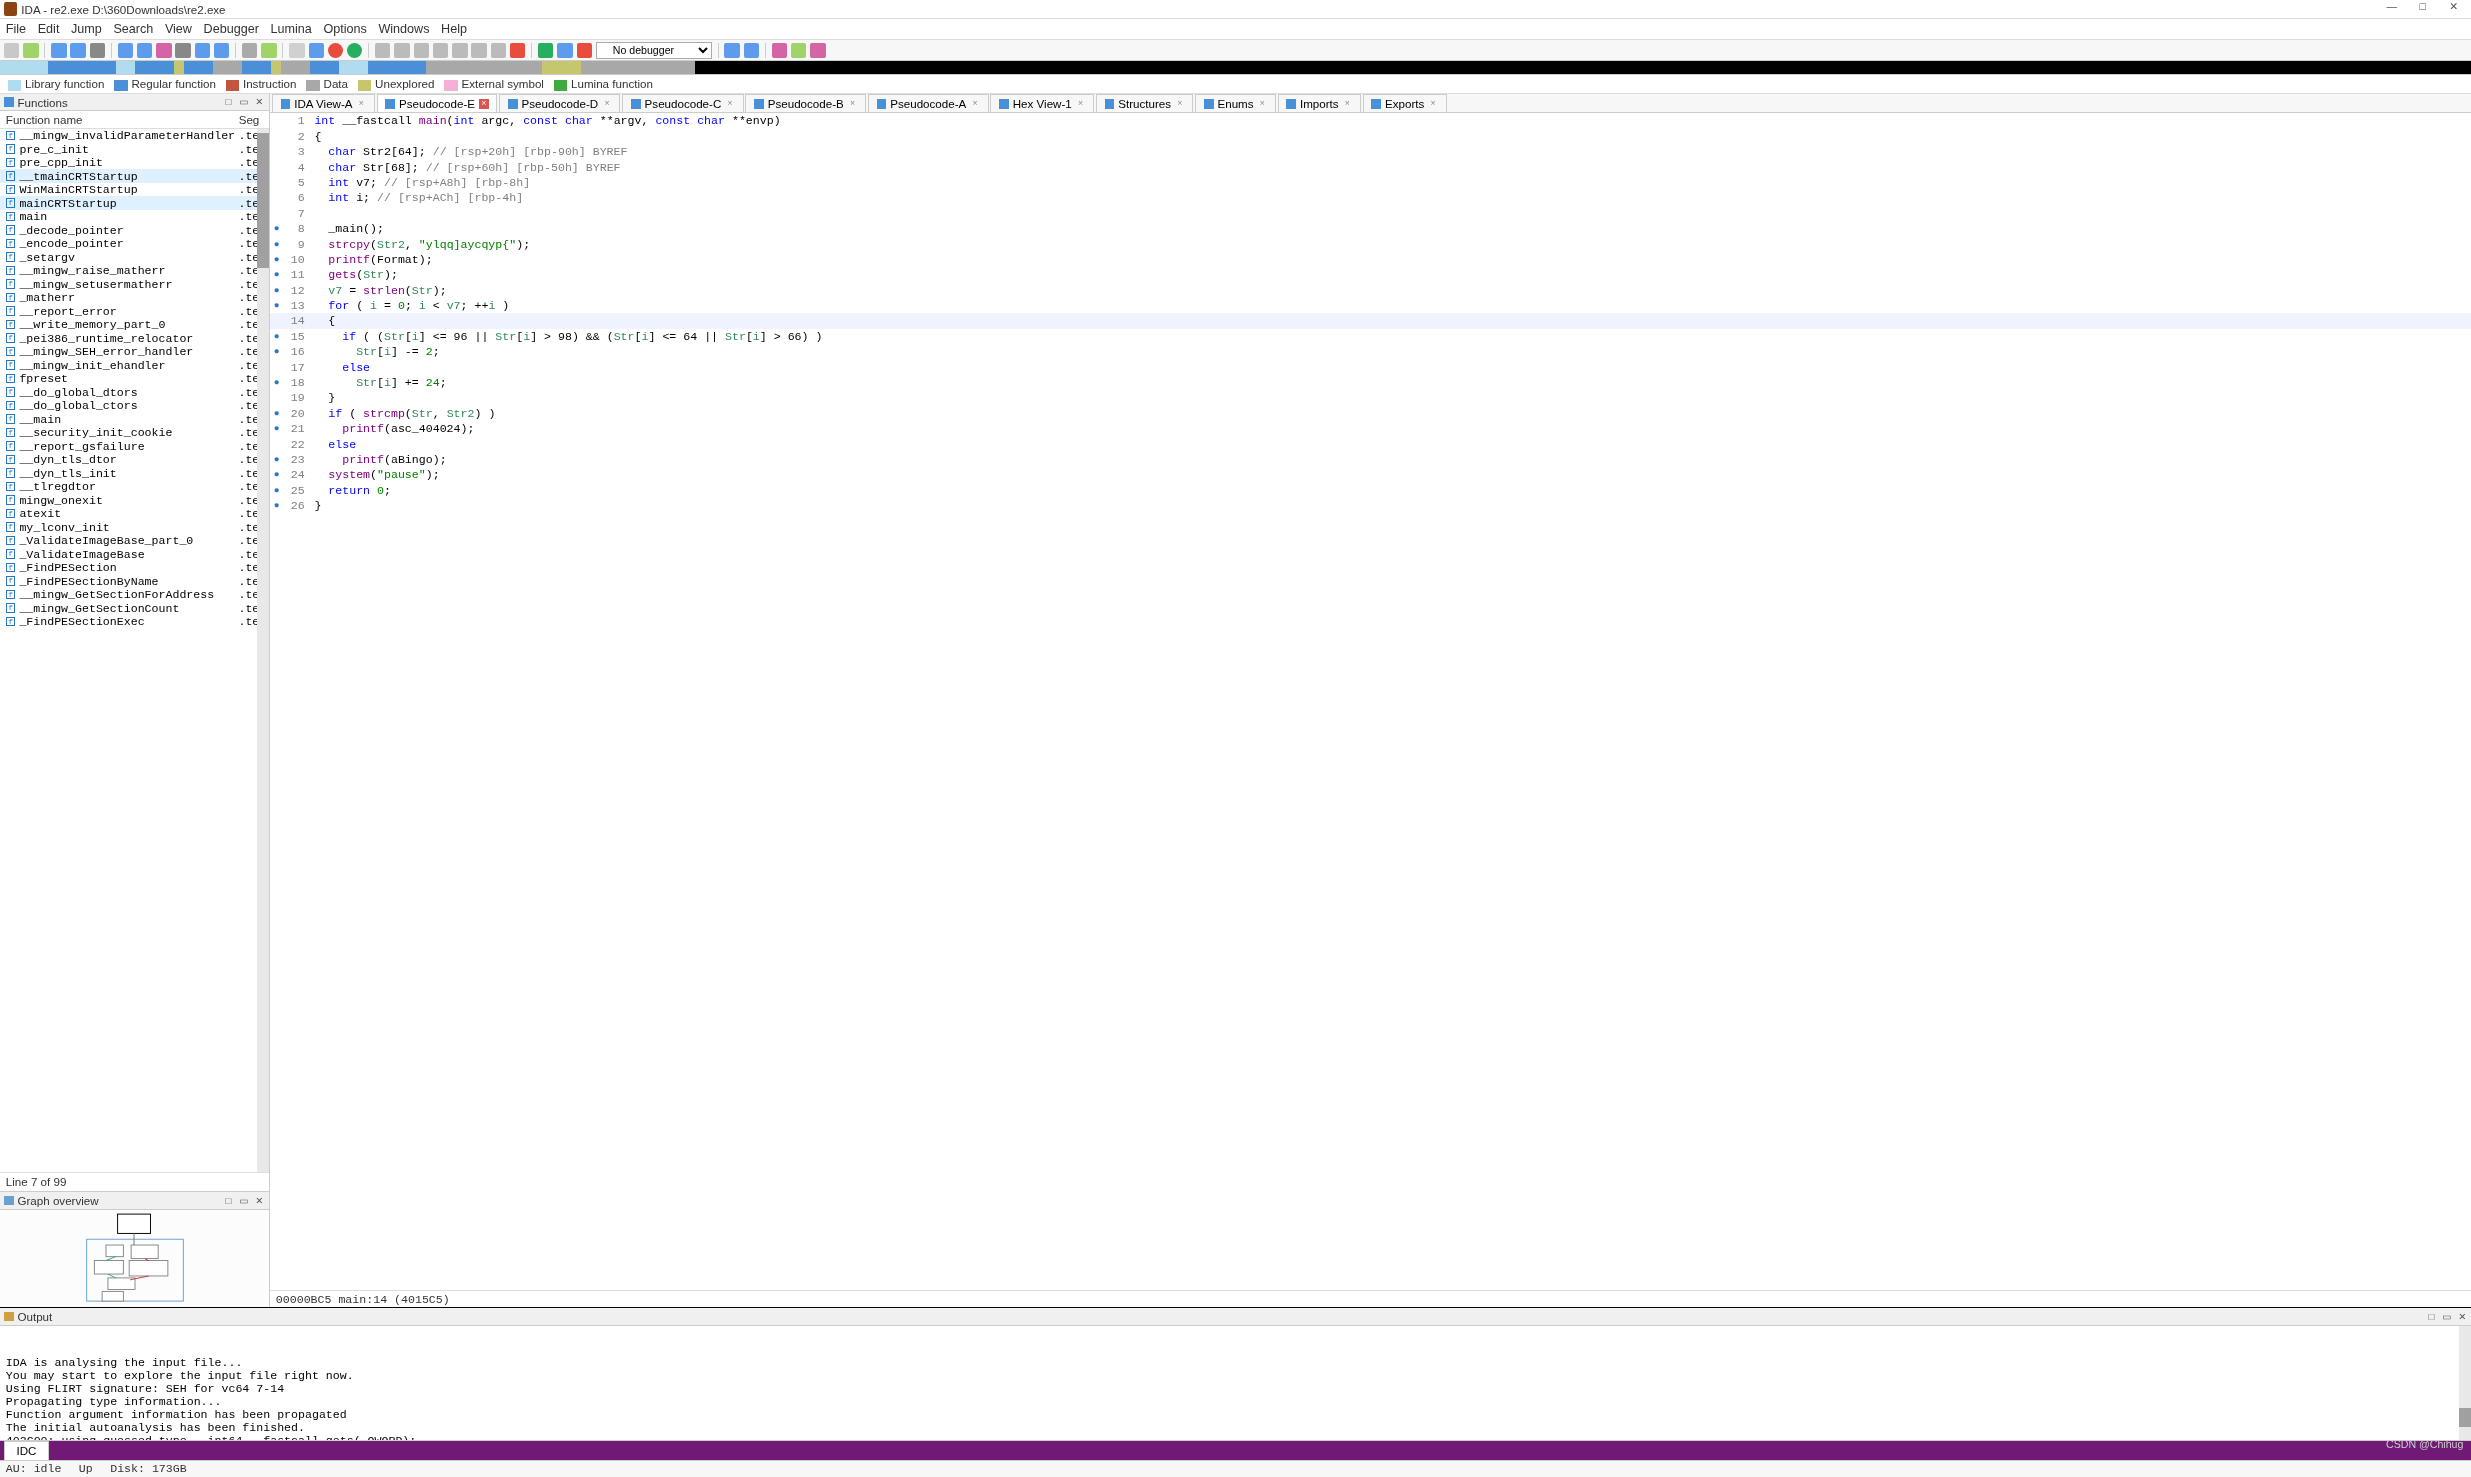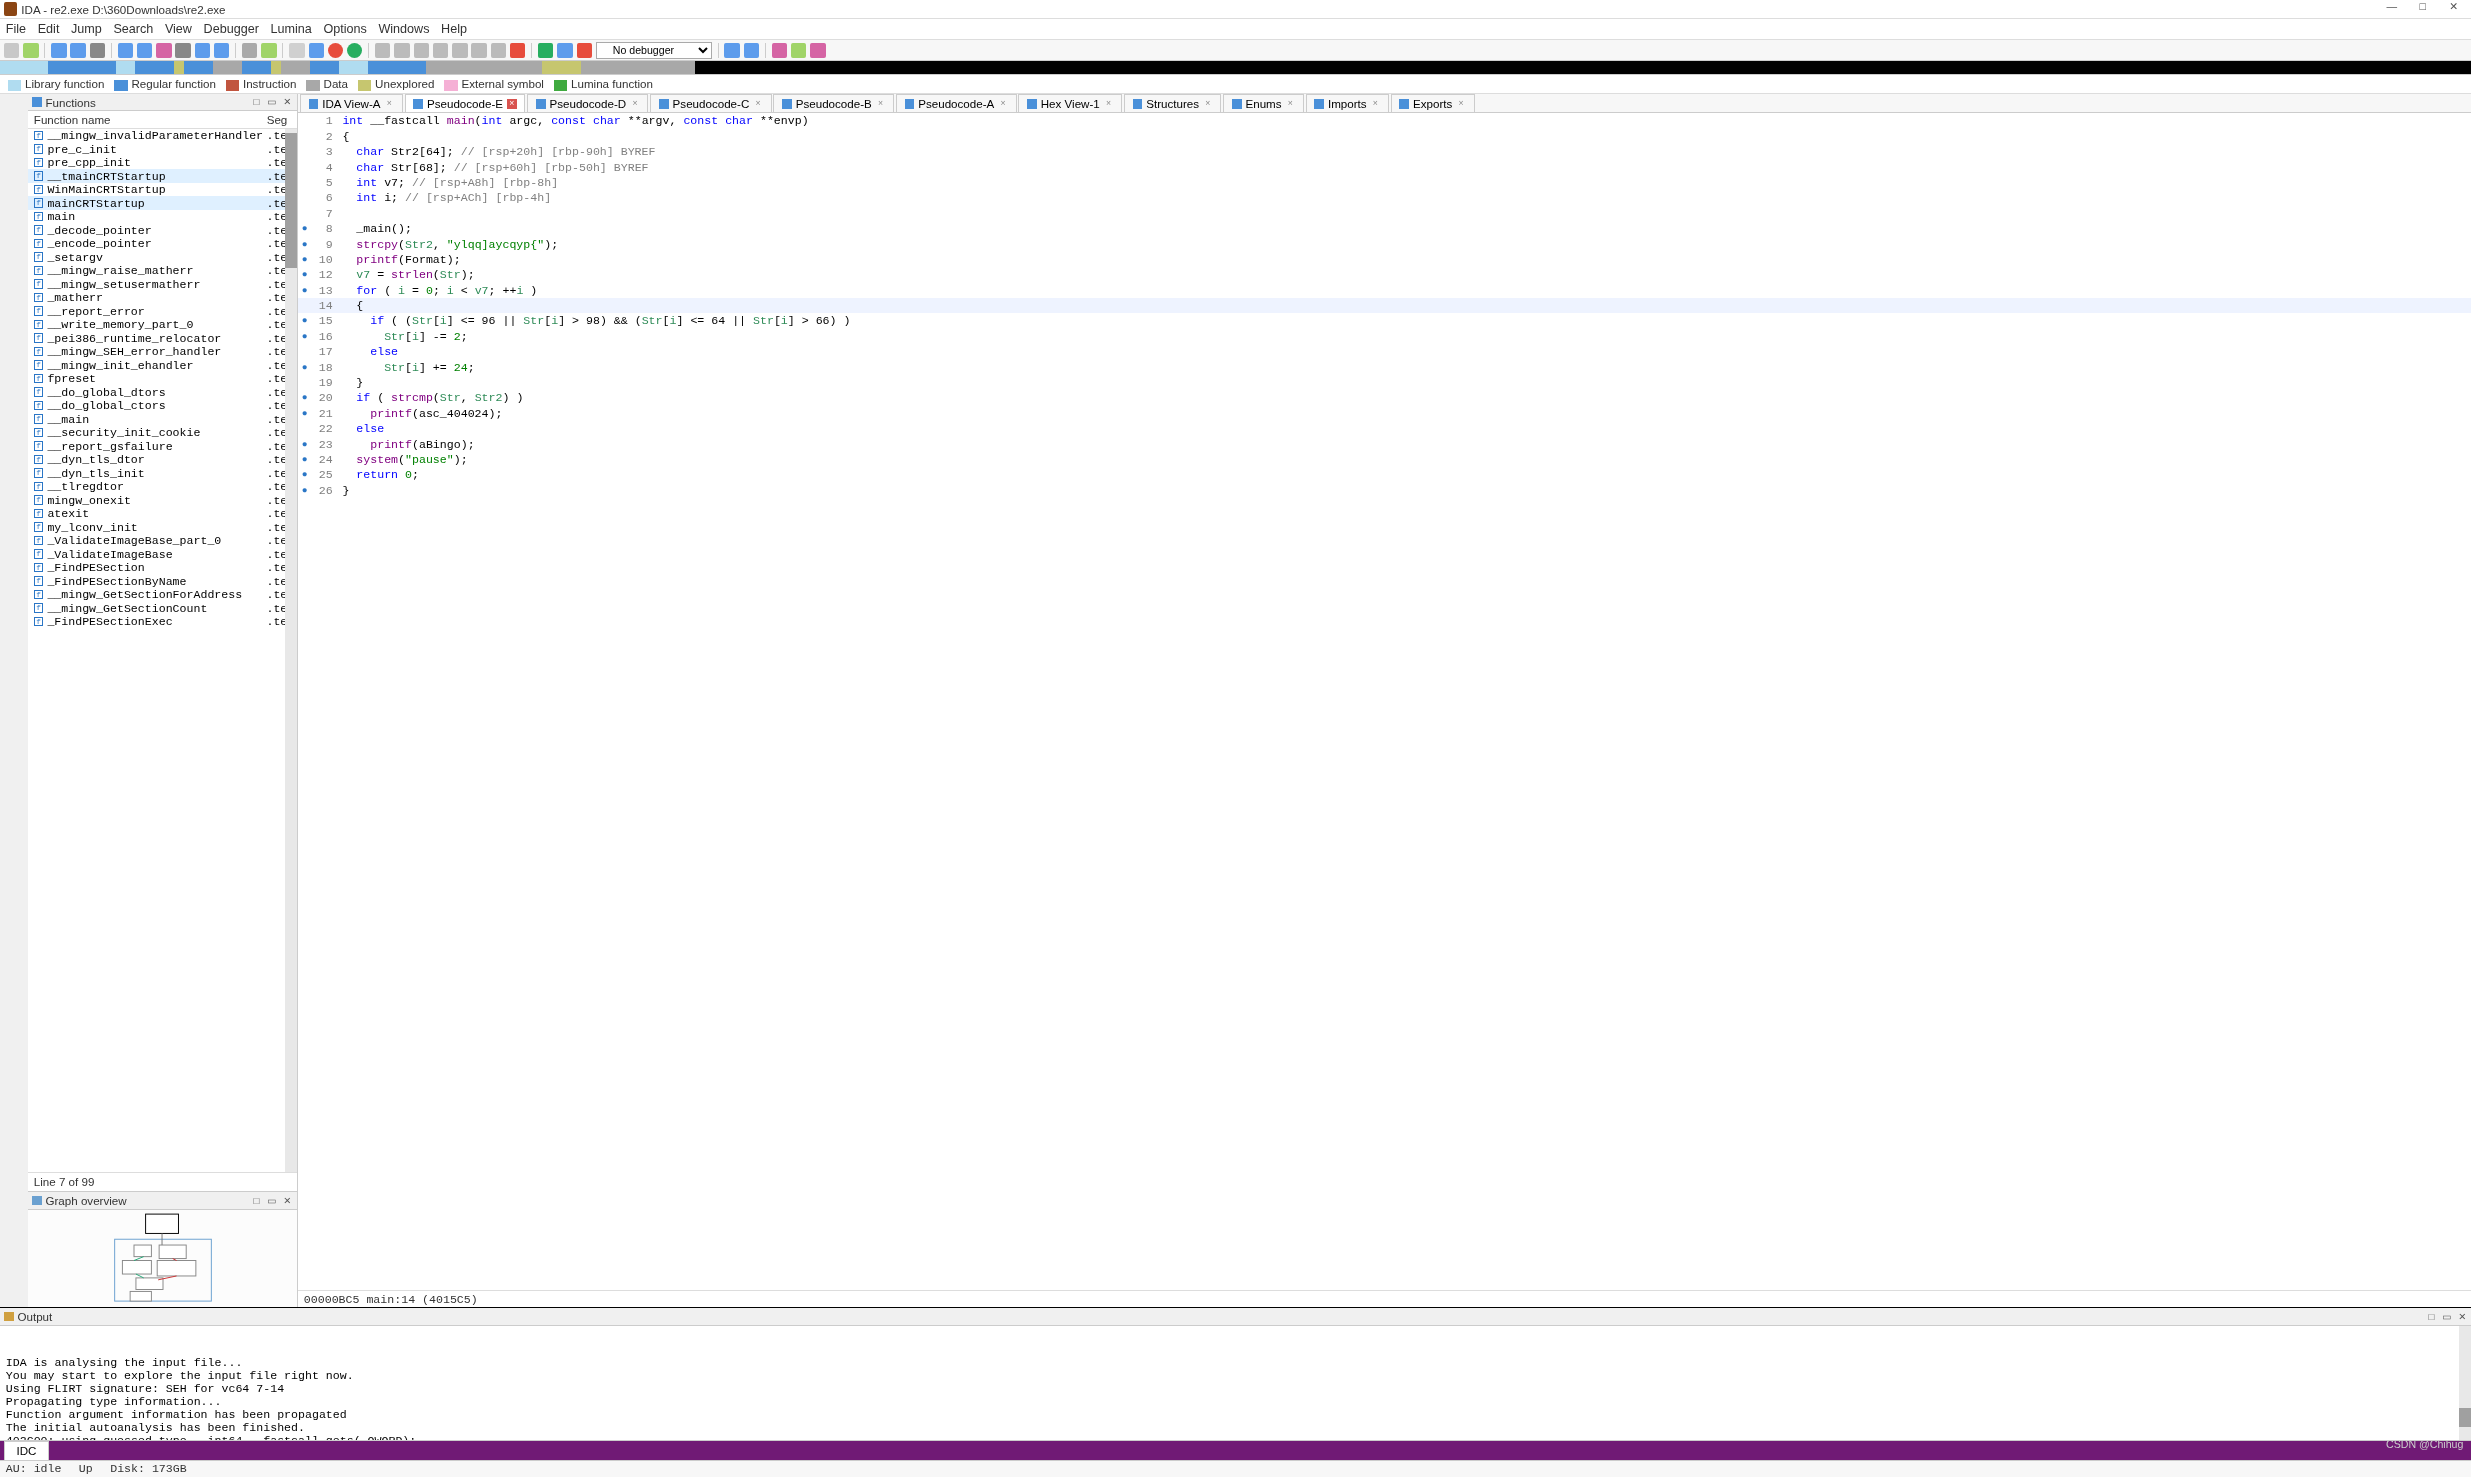--- a/index.html
+++ b/index.html
@@ -14,21 +14,21 @@
 .tb-btn { width: 15.4px; height: 15.4px; display:inline-block; background:#c8c8c8; border-radius:1.9px; }
 .tb-sep { width:1px; height:15.4px; background:#ccc; margin:0 1.9px; display:inline-block; }
 .tb-combo { height:17.4px; width:116px; font-size:10.6px; border:1px solid #aaa; background:#fff;padding-left:12px; }
 .nav-strip { height: 13.5px; display:flex; align-items:stretch; border-bottom:1px solid #ccc; overflow:hidden; }
 .nav-strip .left-bar { width: 695px; display:flex; }
 .nav-strip .left-bar .seg { flex:0 0 auto; }
 .nav-strip .right-bar { flex:1; background:#000; }
 .legend { height: 19.3px; background:#fff; border-bottom:1px solid #ddd; display:flex; align-items:center; padding:0 7.7px; gap:9.7px; font-size:11.6px; color:#333; }
 .legend .sw { width:13.5px; height:10.6px; display:inline-block; margin-right:3.9px; vertical-align:middle; }
 .content { flex:1; display:flex; flex-direction:column; overflow:hidden; }
-.upper { flex:1; display:flex; overflow:hidden;padding-left:28px; }
+.upper { flex:1; display:flex; overflow:hidden; }
 .left-col { width:270px; display:flex; flex-direction:column; border-right:1px solid #ccc; background:#fff; }
 .panel-header { height:17.4px; background:#f0f0f0; border-bottom:1px solid #ccc; display:flex; align-items:center; padding:0 3.9px; font-size:11.6px; color:#333; gap:3.9px; }
 .panel-header .ph-icon { width:9.7px; height:9.7px; background:#4a90d9; display:inline-block; }
 .panel-header .ph-title { flex:1; }
 .panel-header .ph-btn { width:11.6px; height:11.6px; color:#555; text-align:center; font-size:9.7px; line-height:11.6px; cursor:default; }
 .func-table { flex:1; overflow:hidden; position:relative; background:#fff; }
 .func-head { display:flex; border-bottom:1px solid #ddd; background:#fff; font-size:11.6px; color:#333; height:17.4px; align-items:center; }
 .func-head .col1 { flex:1; padding-left:5.8px; }
 .func-head .col2 { width:35px; text-align:right; padding-right:9.7px; }
 .func-body { position:absolute; top:17.4px; bottom:0; left:0; right:0; overflow:hidden; }
@@ -548,20 +548,21 @@
           <div class="code-line"><span class="bp"></span><span class="ln">1</span><span class="tx"><span class="c-kw">int</span><span class="c-def"> __fastcall </span><span class="c-fn">main</span><span class="c-def">(</span><span class="c-kw">int</span><span class="c-def"> argc, </span><span class="c-kw">const</span><span class="c-def"> </span><span class="c-kw">char</span><span class="c-def"> **argv, </span><span class="c-kw">const</span><span class="c-def"> </span><span class="c-kw">char</span><span class="c-def"> **envp)</span></span></div>
           <div class="code-line"><span class="bp"></span><span class="ln">2</span><span class="tx"><span class="c-def">{</span></span></div>
           <div class="code-line"><span class="bp"></span><span class="ln">3</span><span class="tx"><span class="c-def">  </span><span class="c-kw">char</span><span class="c-def"> Str2[64]; </span><span class="c-cmt">// [rsp+20h] [rbp-90h] BYREF</span></span></div>
           <div class="code-line"><span class="bp"></span><span class="ln">4</span><span class="tx"><span class="c-def">  </span><span class="c-kw">char</span><span class="c-def"> Str[68]; </span><span class="c-cmt">// [rsp+60h] [rbp-50h] BYREF</span></span></div>
           <div class="code-line"><span class="bp"></span><span class="ln">5</span><span class="tx"><span class="c-def">  </span><span class="c-kw">int</span><span class="c-def"> v7; </span><span class="c-cmt">// [rsp+A8h] [rbp-8h]</span></span></div>
           <div class="code-line"><span class="bp"></span><span class="ln">6</span><span class="tx"><span class="c-def">  </span><span class="c-kw">int</span><span class="c-def"> i; </span><span class="c-cmt">// [rsp+ACh] [rbp-4h]</span></span></div>
           <div class="code-line"><span class="bp"></span><span class="ln">7</span><span class="tx"><span class="c-def"></span></span></div>
           <div class="code-line hasbp"><span class="bp"></span><span class="ln">8</span><span class="tx"><span class="c-def">  _main();</span></span></div>
           <div class="code-line hasbp"><span class="bp"></span><span class="ln">9</span><span class="tx"><span class="c-def">  </span><span class="c-fn">strcpy</span><span class="c-def">(</span><span class="c-var">Str2</span><span class="c-def">, </span><span class="c-str">"ylqq]aycqyp{"</span><span class="c-def">);</span></span></div>
           <div class="code-line hasbp"><span class="bp"></span><span class="ln">10</span><span class="tx"><span class="c-def">  </span><span class="c-fn">printf</span><span class="c-def">(Format);</span></span></div>
+          <div class="code-line hasbp"><span class="bp"></span><span class="ln">11</span><span class="tx"><span class="c-def">  </span><span class="c-fn">gets</span><span class="c-def">(</span><span class="c-var">Str</span><span class="c-def">);</span></span></div>
           <div class="code-line hasbp"><span class="bp"></span><span class="ln">12</span><span class="tx"><span class="c-def">  </span><span class="c-var">v7</span><span class="c-def"> = </span><span class="c-fn">strlen</span><span class="c-def">(</span><span class="c-var">Str</span><span class="c-def">);</span></span></div>
           <div class="code-line hasbp"><span class="bp"></span><span class="ln">13</span><span class="tx"><span class="c-def">  </span><span class="c-kw">for</span><span class="c-def"> ( </span><span class="c-var">i</span><span class="c-def"> = </span><span class="c-num">0</span><span class="c-def">; </span><span class="c-var">i</span><span class="c-def"> &lt; </span><span class="c-var">v7</span><span class="c-def">; ++</span><span class="c-var">i</span><span class="c-def"> )</span></span></div>
           <div class="code-line hl"><span class="bp"></span><span class="ln">14</span><span class="tx"><span class="c-def">  {</span></span></div>
           <div class="code-line hasbp"><span class="bp"></span><span class="ln">15</span><span class="tx"><span class="c-def">    </span><span class="c-kw">if</span><span class="c-def"> ( (</span><span class="c-var">Str</span><span class="c-def">[</span><span class="c-var">i</span><span class="c-def">] &lt;= 96 || </span><span class="c-var">Str</span><span class="c-def">[</span><span class="c-var">i</span><span class="c-def">] &gt; 98) &amp;&amp; (</span><span class="c-var">Str</span><span class="c-def">[</span><span class="c-var">i</span><span class="c-def">] &lt;= 64 || </span><span class="c-var">Str</span><span class="c-def">[</span><span class="c-var">i</span><span class="c-def">] &gt; 66) )</span></span></div>
           <div class="code-line hasbp"><span class="bp"></span><span class="ln">16</span><span class="tx"><span class="c-def">      </span><span class="c-var">Str</span><span class="c-def">[</span><span class="c-var">i</span><span class="c-def">] -= </span><span class="c-num">2</span><span class="c-def">;</span></span></div>
           <div class="code-line"><span class="bp"></span><span class="ln">17</span><span class="tx"><span class="c-def">    </span><span class="c-kw">else</span></span></div>
           <div class="code-line hasbp"><span class="bp"></span><span class="ln">18</span><span class="tx"><span class="c-def">      </span><span class="c-var">Str</span><span class="c-def">[</span><span class="c-var">i</span><span class="c-def">] += </span><span class="c-num">24</span><span class="c-def">;</span></span></div>
           <div class="code-line"><span class="bp"></span><span class="ln">19</span><span class="tx"><span class="c-def">  }</span></span></div>
           <div class="code-line hasbp"><span class="bp"></span><span class="ln">20</span><span class="tx"><span class="c-def">  </span><span class="c-kw">if</span><span class="c-def"> ( </span><span class="c-fn">strcmp</span><span class="c-def">(</span><span class="c-var">Str</span><span class="c-def">, </span><span class="c-var">Str2</span><span class="c-def">) )</span></span></div>
           <div class="code-line hasbp"><span class="bp"></span><span class="ln">21</span><span class="tx"><span class="c-def">    </span><span class="c-fn">printf</span><span class="c-def">(asc_404024);</span></span></div>

